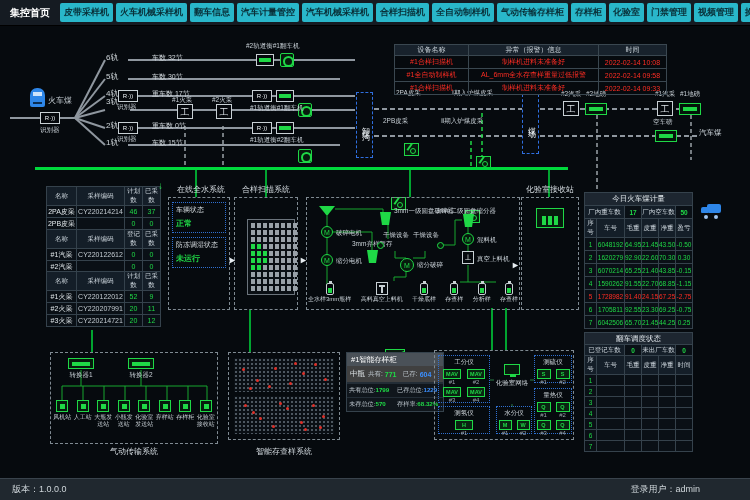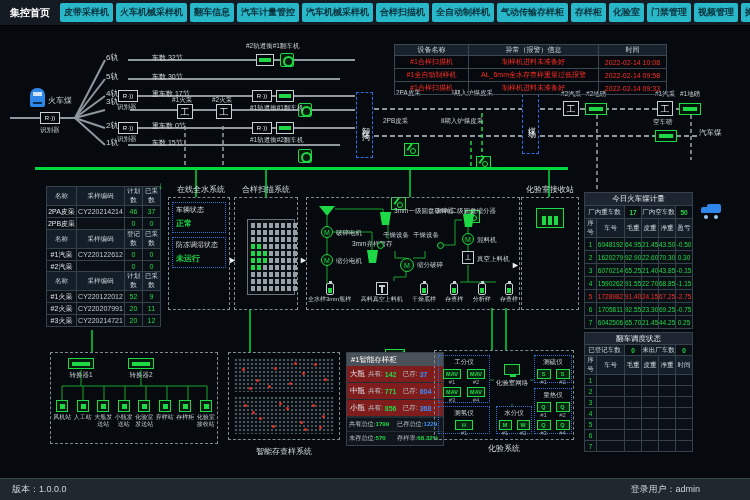--- a/index.html
+++ b/index.html
@@ -88,21 +88,21 @@
 .btab{position:absolute;width:108px;border-collapse:collapse;table-layout:fixed;background:#0a1016}
 .btab td,.btab th{border:1px solid #35424c;font-size:6.5px;height:11px;text-align:center;overflow:hidden}
 .btab .title{background:#1d2630;color:#e4eaee;font-size:7.5px;height:12px}
 .btab .cntl{background:#141e28;color:#cdd6dd}
 .btab .cntv{color:#1fd846;font-weight:bold}
 .btab th{background:#141e28;color:#cdd6dd;font-weight:normal}
 .btab td{color:#1fd846}
 .btab tr.alarm td{color:#ff2d23}
 #train-table td{height:13px}
 
-#cabinet{position:absolute;left:346px;top:352px;width:98px;background:#7f1d1d;border:1px solid #35424c}
+#cabinet{position:absolute;left:346px;top:352px;width:98px;background:#404040;border:1px solid #35424c}
 #cabinet .cap{background:#4a5158;color:#fff;font-size:7.5px;padding:2px 4px;height:13px}
 .crow{display:flex;align-items:center;height:17px;border-bottom:1px solid #232d36;padding:0 3px;gap:2px}
 .crow .cn{font-size:7.5px;color:#e2e8eb;width:16px}
 .crow .chl,.crow .csl{font-size:6.5px;color:#b9c2c9}
 .crow .chv{font-size:7px;font-weight:bold;color:#1fd846;width:16px}
 .crow .csv{font-size:7px;font-weight:bold;color:#3b8fff}
 #cab-totals{display:grid;grid-template-columns:1fr 1fr;background:#10161c}
 #cab-totals .tcell{font-size:6.2px;color:#b9c2c9;padding:2px 2px;border-top:1px solid #232d36;white-space:nowrap}
 #cab-totals .tv{font-weight:bold}
 
@@ -863,20 +863,21 @@
       <div class="st-slot">
         <div class="sticon"></div>
         <div class="sl">存样柜</div>
       </div>
 
       <div class="st-slot">
         <div class="sticon"></div>
         <div class="sl">化验室接收站</div>
       </div>
     </div>
+  <div class="sec-title" style="left:50px;top:446px;width:168px">气动传输系统</div>
 
   <div class="dash-box" style="left:228px;top:352px;width:112px;height:88px"></div>
   <div class="dotfield" style="left:234px;top:358px;width:100px;height:34px">
       <i class="rdot" style="left: 8%; top: 30%;"></i>
       <i class="rdot" style="left: 22%; top: 62%;"></i>
       <i class="rdot" style="left: 40%; top: 25%;"></i>
       <i class="rdot" style="left: 55%; top: 70%;"></i>
       <i class="rdot" style="left: 68%; top: 40%;"></i>
       <i class="rdot" style="left: 80%; top: 15%;"></i>
       <i class="rdot" style="left: 90%; top: 60%;"></i>
@@ -896,43 +897,29 @@
       <i class="rdot" style="left: 45%; top: 15%;"></i>
       <i class="rdot" style="left: 70%; top: 85%;"></i>
       <i class="rdot" style="left: 85%; top: 80%;"></i>
     </div>
   <div class="sec-title" style="left:228px;top:446px;width:112px">智能存查样系统</div>
 
   <div id="cabinet">
     <div class="cap">#1智能存样柜</div>
     <div>
 
-        <div class="crow">
-          <span class="cn">大瓶</span>
-          <span class="chl">共有:</span>
-          <span class="chv">142</span>
-          <span class="csl">已存:</span>
-          <span class="csv">37</span>
-        </div>
 
         <div class="crow">
           <span class="cn">中瓶</span>
           <span class="chl">共有:</span>
           <span class="chv">771</span>
           <span class="csl">已存:</span>
           <span class="csv">604</span>
         </div>
 
-        <div class="crow">
-          <span class="cn">小瓶</span>
-          <span class="chl">共有:</span>
-          <span class="chv">856</span>
-          <span class="csl">已存:</span>
-          <span class="csv">368</span>
-        </div>
       </div>
     <div id="cab-totals">
 
         <div class="tcell"><span>共有总位:</span><span class="tv green">1799</span></div>
 
         <div class="tcell"><span>已存总位:</span><span class="tv blue">1229</span></div>
 
         <div class="tcell"><span>未存总位:</span><span class="tv green">570</span></div>
 
         <div class="tcell"><span>存样率:</span><span class="tv green">68.32%</span></div>
@@ -1019,21 +1006,20 @@
         <div class="unit" style="width:15px">
           <div class="ubox" style="width:14px">Q</div>
           <div class="un">#3</div>
         </div>
         <div class="unit" style="width:15px">
           <div class="ubox" style="width:14px">Q</div>
           <div class="un">#4</div>
         </div>
       </div>
   </div>
-  <div class="sec-title" style="left:434px;top:443px;width:140px">化验系统</div>
 
   <div id="statusbar">
     <div><span>版本：</span><span>1.0.0.0</span></div>
     <div class="right"><span>登录用户：</span><span>admin</span></div>
   </div>
 </div>
 
 <style>
 
 .slot-icon.bottle{width:8px;height:12px;border:1px solid #c8d0d4;border-radius:2px;position:relative;background:#05080c;margin:3px auto 0}

